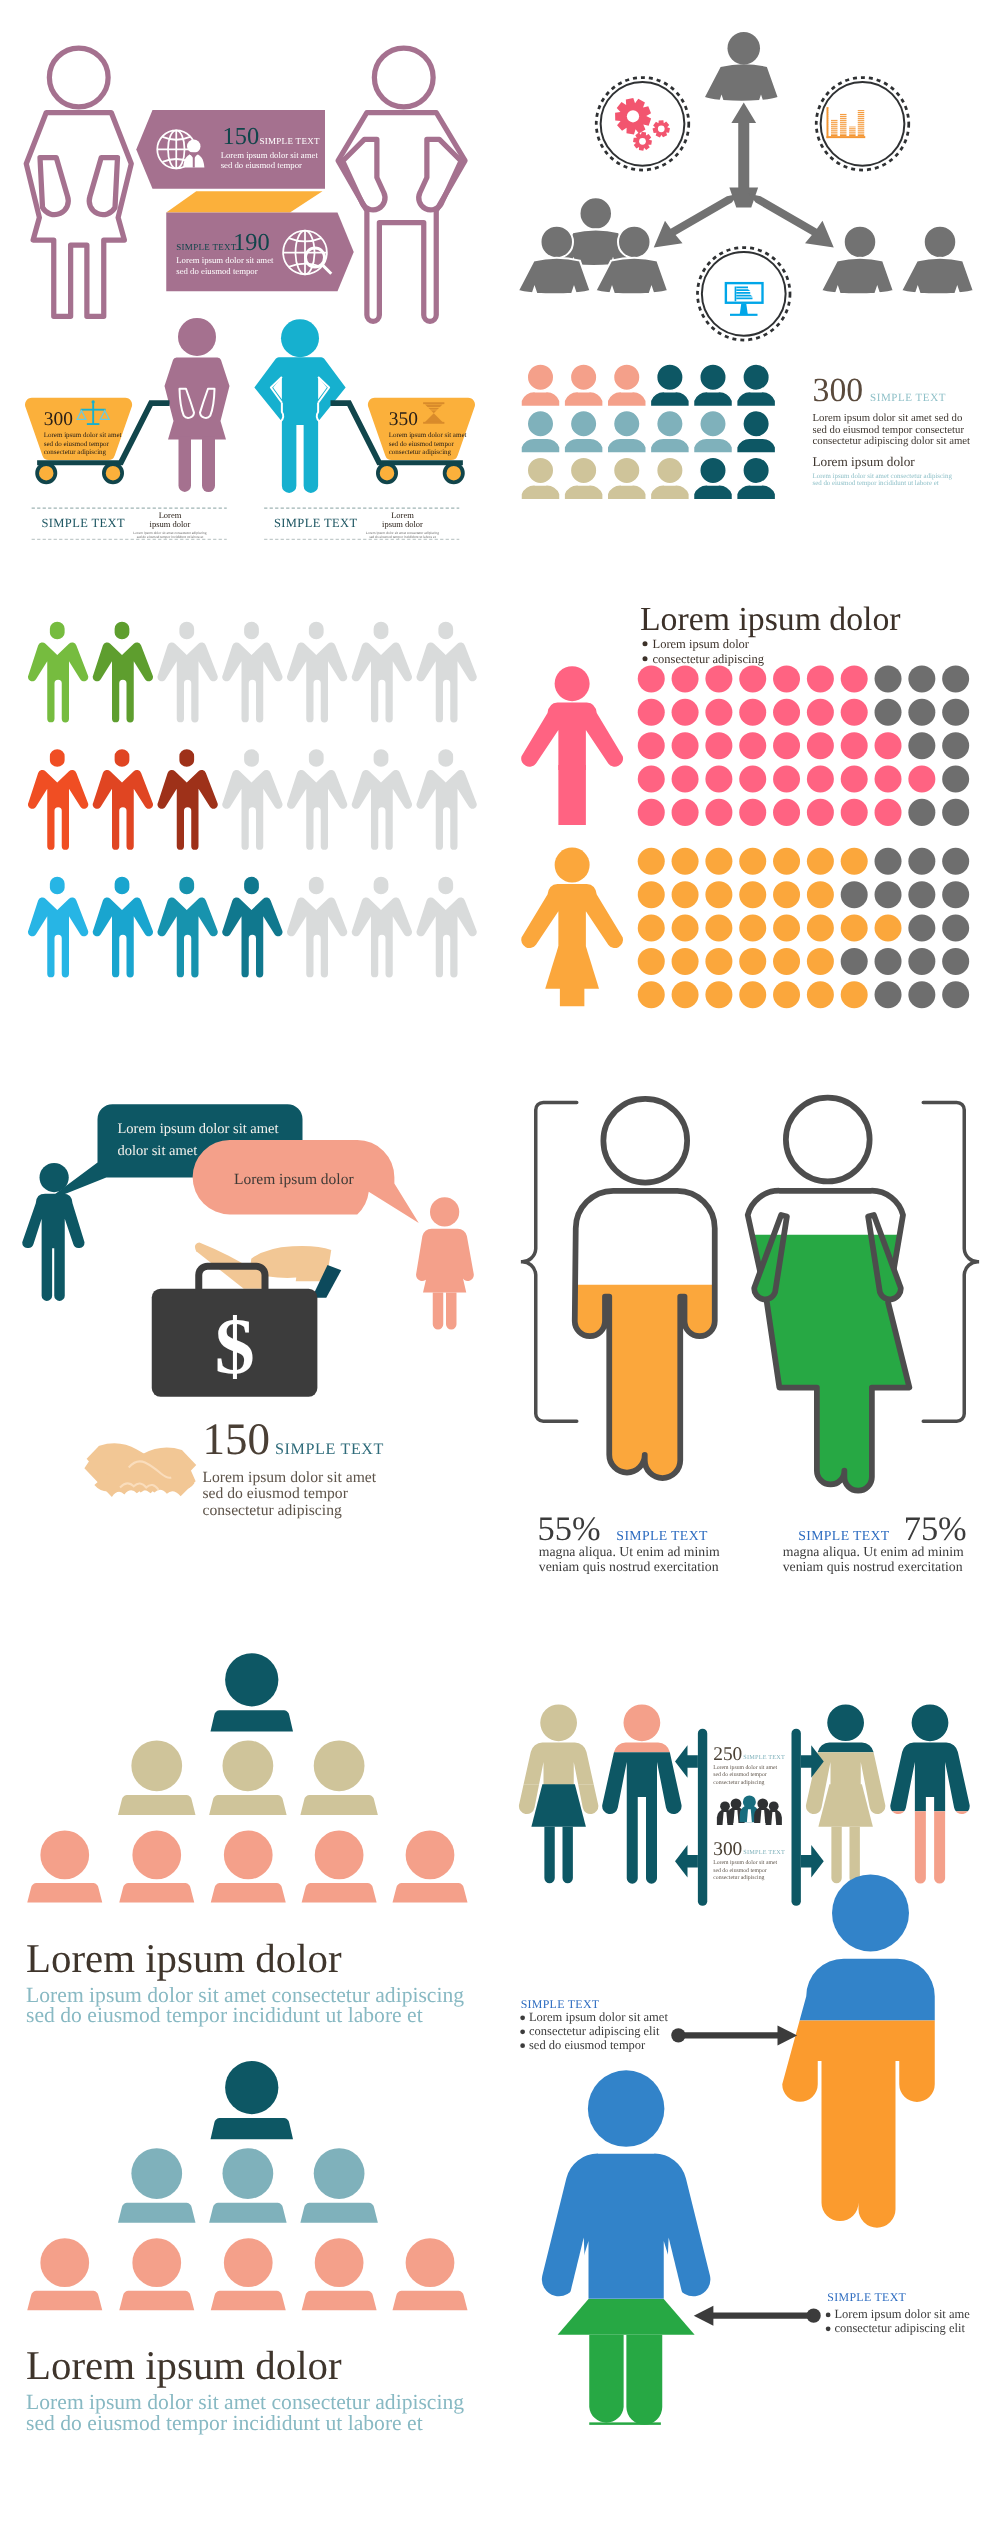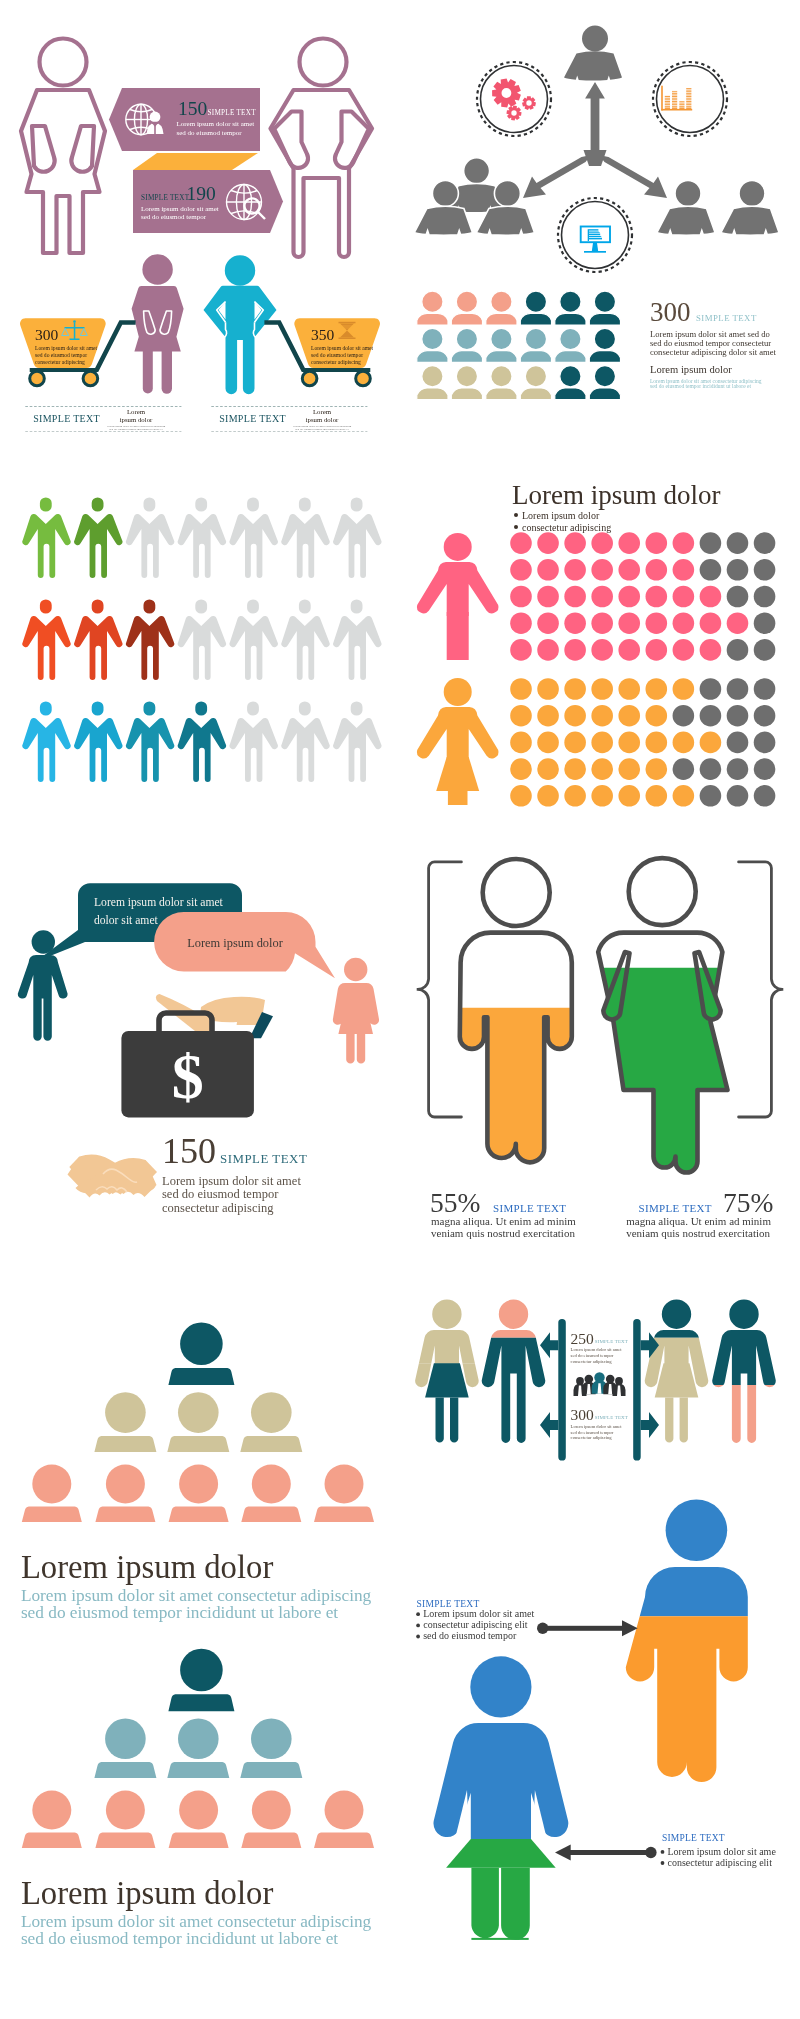--- a/index.html
+++ b/index.html
@@ -537,21 +537,21 @@
   <g>
     <text x="162" y="343.3" font-size="36" fill="#4a3f35">150</text>
     <text x="220" y="343.3" font-size="12.9" fill="#2e6b7a" letter-spacing="0.5">SIMPLE TEXT</text>
     <text x="162" y="365.3" font-size="12.5" fill="#5d5349">Lorem ipsum dolor sit amet</text>
     <text x="162" y="378.2" font-size="12.5" fill="#5d5349">sed do eiusmod tempor</text>
     <text x="162" y="392.2" font-size="12.5" fill="#5d5349">consectetur adipiscing</text>
   </g>
 </svg>
 </div>
 
-<div class="panel" style="left:400px;top:820px;width:400px;height:440px;">
+<div class="panel" style="left:400px;top:840px;width:400px;height:440px;">
 <svg width="400" height="440" viewBox="0 0 400 440">
 
   <g fill="none" stroke="#4d4d4d" stroke-width="2.8" stroke-linecap="round">
     <path d="M61.4 41.9 H34.6 a6 6 0 0 0 -6 6 V159 a11 11 0 0 1 -11.8 10.4 a11 11 0 0 1 11.8 10.4 V291 a6 6 0 0 0 6 6 h26.8"></path>
     <path d="M338.6 41.9 h26.8 a6 6 0 0 1 6 6 V159 a11 11 0 0 0 11.8 10.4 a11 11 0 0 0 -11.8 10.4 V291 a6 6 0 0 1 -6 6 h-26.8"></path>
   </g>
 
   <g>
         <clipPath id="clipM">
           <rect x="0" y="187.8" width="400" height="200"></rect>
@@ -640,21 +640,21 @@
         <path fill="#f4a08a" d="M314 588.1 l3 -11.5 a5 5 0 0 1 4 -4 h46 a5 5 0 0 1 4 4 l3 11.5 Z"></path>
       </g>
   <g>
     <text x="20.9" y="643.6" font-size="32.7" fill="#3f352c">Lorem ipsum dolor</text>
     <text x="20.9" y="667.3" font-size="17.3" fill="#88b9c3">Lorem ipsum dolor sit amet  consectetur adipiscing</text>
     <text x="20.9" y="683.9" font-size="17.3" fill="#88b9c3">sed do eiusmod tempor incididunt ut labore et</text>
   </g>
 </svg>
 </div>
 
-<div class="panel" style="left:400px;top:1290px;width:400px;height:190px;">
+<div class="panel" style="left:400px;top:1354px;width:400px;height:190px;">
 <svg width="400" height="190" viewBox="0 0 400 190">
   <defs>
 
     <clipPath id="p8ClipTop">
           <rect x="0" y="0" width="400" height="67.8"></rect>
         </clipPath>
     <clipPath id="p8ClipMid">
           <rect x="0" y="67.8" width="400" height="300"></rect>
         </clipPath>
   </defs>

